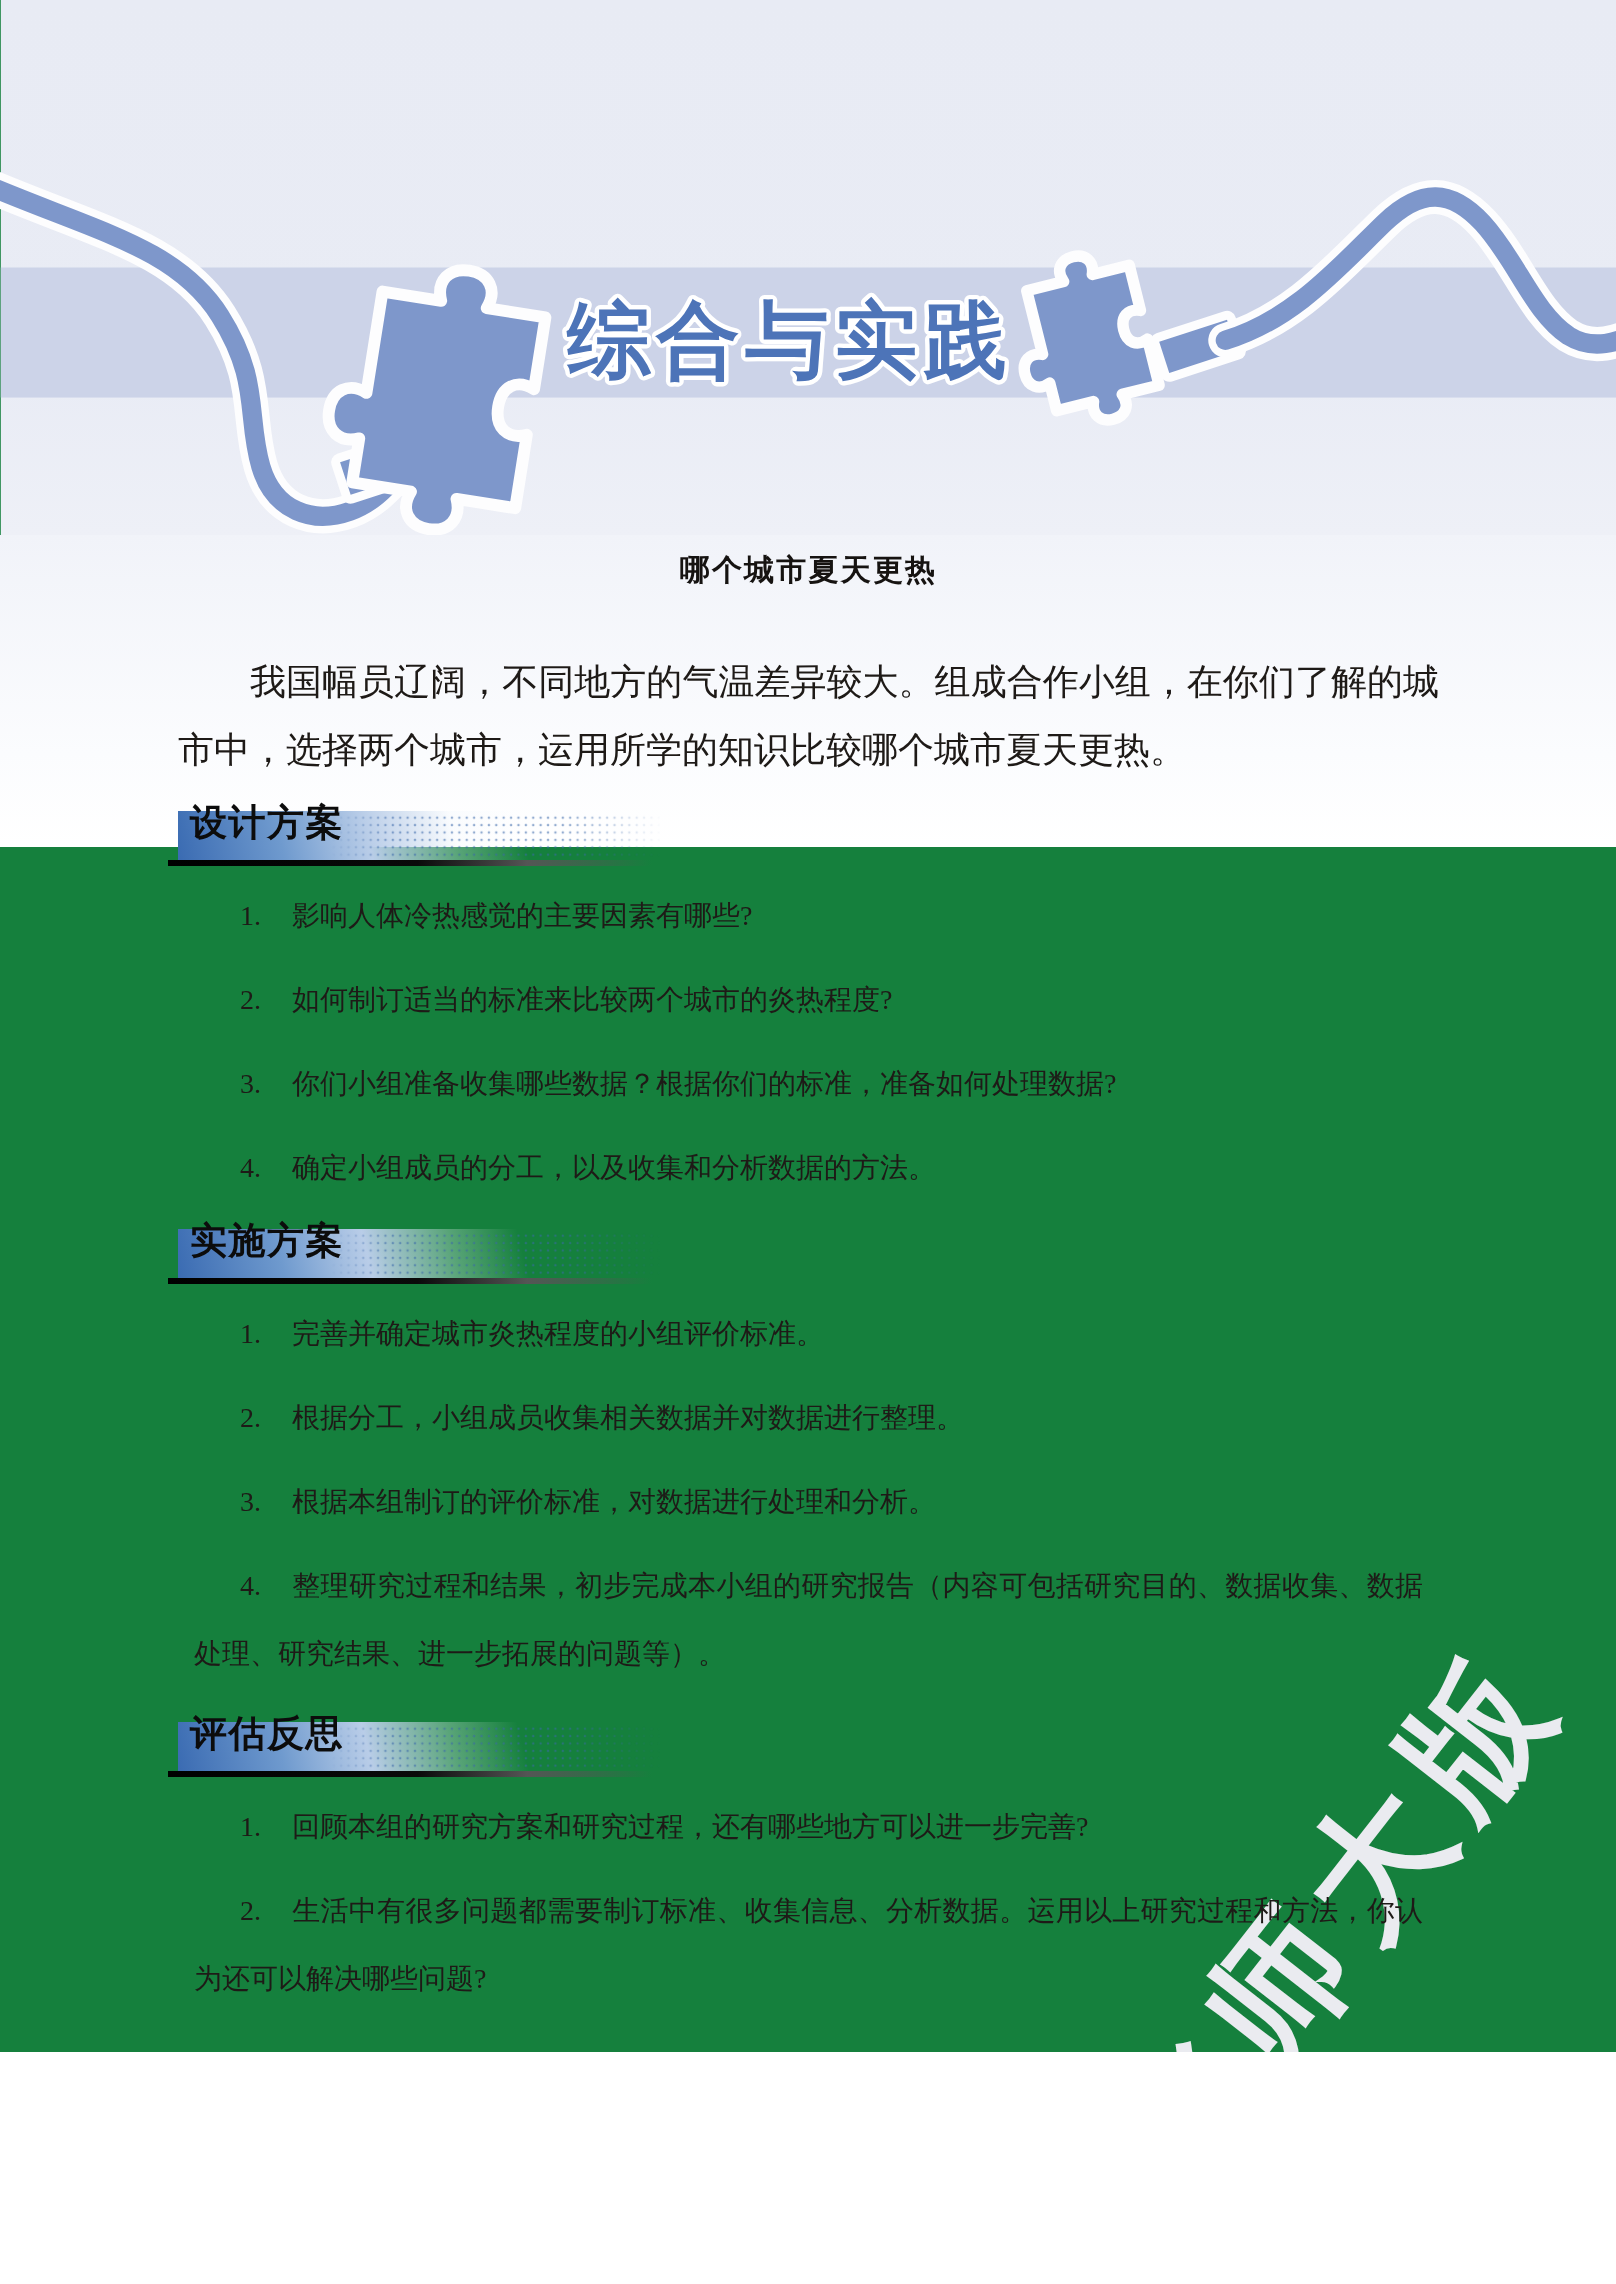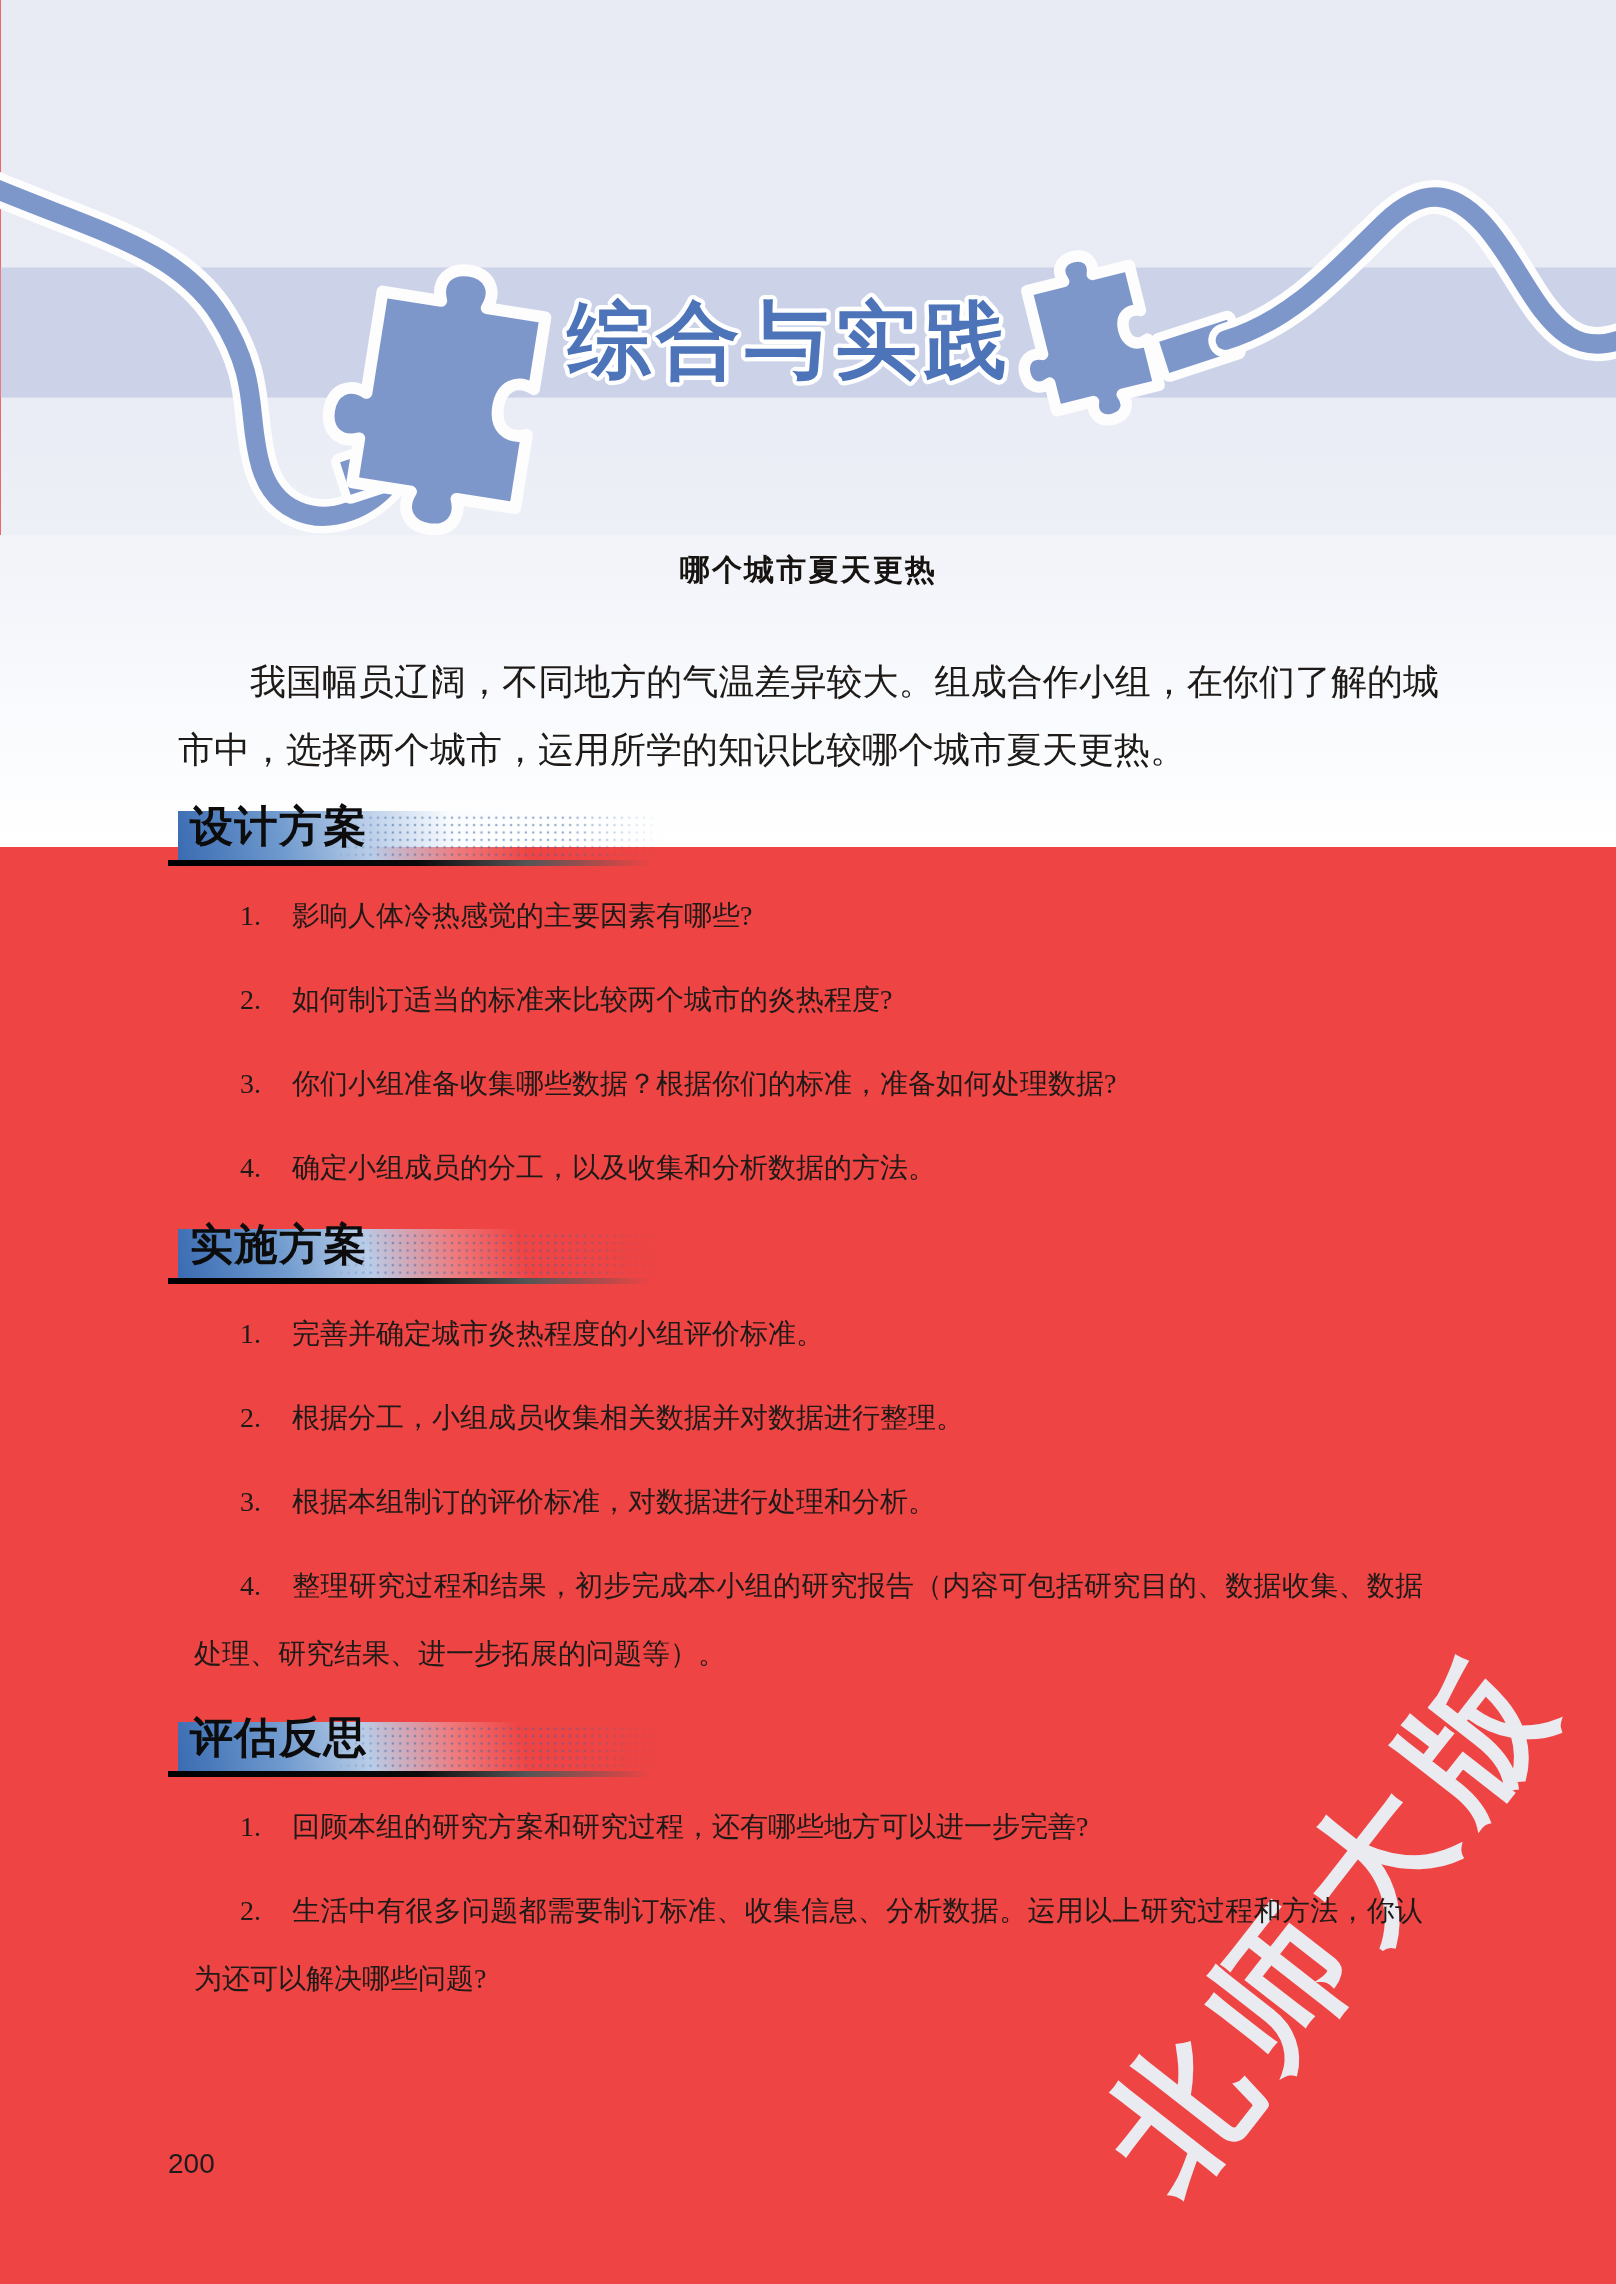--- a/index.html
+++ b/index.html
@@ -1,21 +1,21 @@
 <!DOCTYPE html>
 <html style="font-size:12px"><head>
 <meta charset="utf-8">
 <style>
   html,body{margin:0;padding:0;background:#ffffff;}
   .page{
     position:relative;
     width:1617px;
-    height:2284px;
+    height:2052px;
     overflow:hidden;
-    background:#ef4444;
+    background:#15803d;
     font-family:"Liberation Serif", serif;
   }
   
   .banner-svg{position:absolute;left:0;top:0;z-index:2;display:block;}
   .below-fade{
     position:absolute;left:0;top:535px;width:1617px;height:312px;
     background:linear-gradient(180deg,#f1f3f9 0%, #fbfcfe 70%, #ffffff 100%);
     z-index:0;
   }
   
@@ -55,21 +55,21 @@
     -webkit-mask-image:linear-gradient(to right, rgba(0,0,0,0) 0, #000 18%, #000 70%, rgba(0,0,0,0) 100%);
     mask-image:linear-gradient(to right, rgba(0,0,0,0) 0, #000 18%, #000 70%, rgba(0,0,0,0) 100%);
   }
   .sec-hdr .rule{
     position:absolute;left:-10.4px;right:-13.4px;bottom:0;height:6px;
     background:linear-gradient(to right,#000 0,#0a0a0a 50%,#555 72%, rgba(120,120,120,0) 97%);
   }
   .sec-hdr .txt{
     position:absolute;left:12px;top:-4.5px;
     font-family:Liberation Mono, monospace;
-    font-size:43px;font-weight:bold;letter-spacing:1.5px;color:#0c0c0c;
+    font-size:37px;font-weight:bold;letter-spacing:1.5px;color:#0c0c0c;
   }
   .hdr-1{margin-top:18px;}
   .hdr-2{margin-top:18px;text-align:right;}
   .hdr-3{margin-top:25px;}
   .list{margin-top:12px;}
   .li{
     margin:16px;font-size:28px;line-height:68px;
     text-indent:46px;text-align:justify;
   }
   .li .num{margin-right:31px;}

